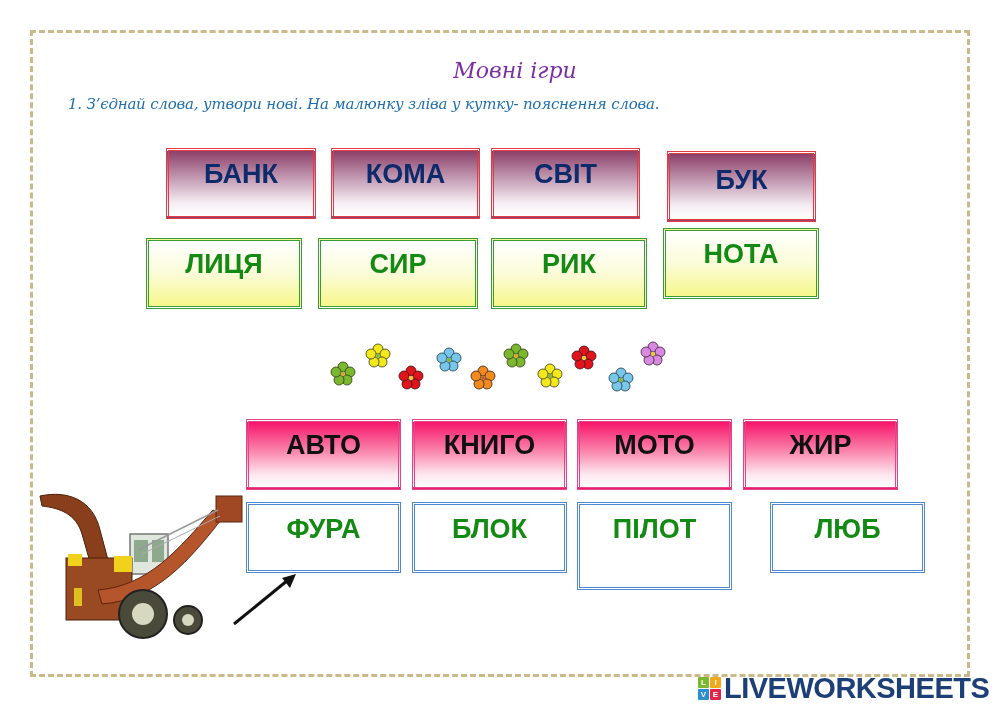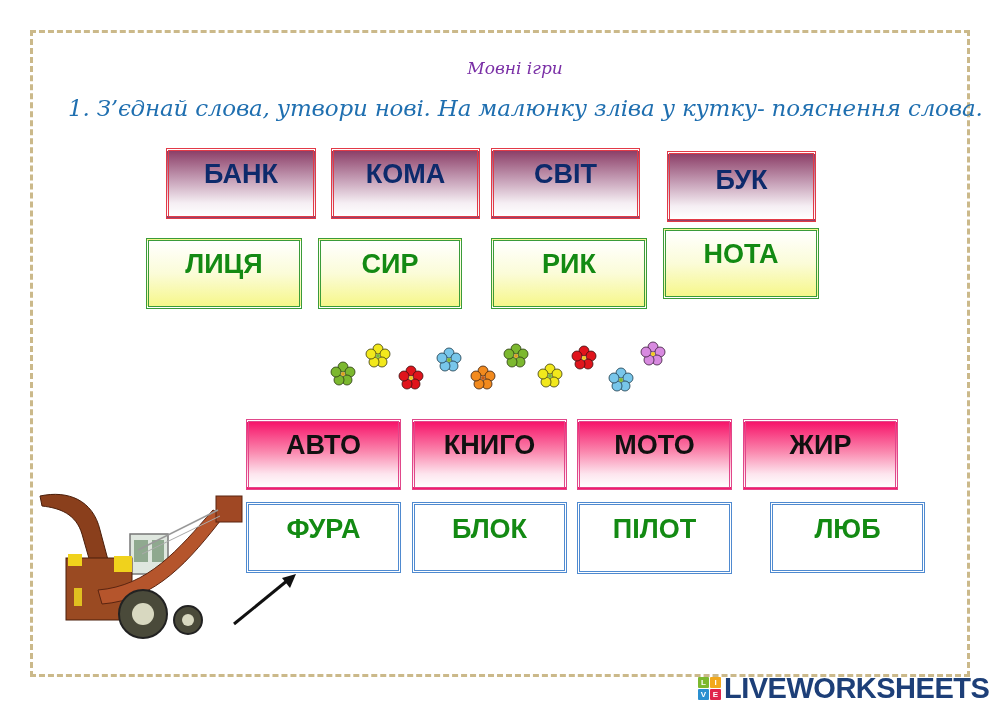--- a/index.html
+++ b/index.html
@@ -1,22 +1,22 @@
 <!DOCTYPE html>
 <html><head>
 <meta charset="utf-8">
 <style>
   html, body { margin:0; padding:0; background:#ffffff; }
   body { width:1000px; height:707px; position:relative; overflow:hidden; font-family:"Liberation Sans", sans-serif; }
   .frame { position:absolute; left:30px; top:30px; width:940px; height:647px; box-sizing:border-box;
            border:3px dashed #cbb98a; }
   .title { position:absolute; left:0; width:1000px; top:58px; text-align:center; padding-left:30px; box-sizing:border-box;
-           font-family:"DejaVu Serif", serif; font-style:italic; font-size:17px; color:#7a2fa6; }
+           font-family:"DejaVu Serif", serif; font-style:italic; font-size:22px; color:#7a2fa6; }
   .task { position:absolute; left:68px; top:95px; font-family:"DejaVu Serif", serif; font-style:italic;
-          font-size:23px; color:#1f6fb0; white-space:nowrap; letter-spacing:-0.2px; }
+          font-size:15px; color:#1f6fb0; white-space:nowrap; letter-spacing:-0.2px; }
   .box { position:absolute; box-sizing:border-box; display:flex; justify-content:center; align-items:flex-start;
          font-family:"Liberation Sans", sans-serif; font-weight:bold; font-size:27px; }
   .box span { display:block; }
   .box.purple { border:3px double #e23a47; background:linear-gradient(to bottom, #8c3f68 0%, #c7a1b8 45%, #f5eef3 80%, #ffffff 100%); color:#0d2a6b; padding-top:8px; }
   .box.yellow { border:3px double #3a9b3a; background:linear-gradient(to bottom, #ffffff 0%, #fbfcd8 50%, #f6f78a 100%); color:#138a13; padding-top:8px; }
   .box.pink { border:3px double #e0478a; background:linear-gradient(to bottom, #f7146a 0%, #fa86ad 45%, #fde5ee 80%, #ffffff 100%); color:#111111; padding-top:8px; }
   .box.blue { border:3px double #4f8ad0; background:#ffffff; color:#138a13; padding-top:9px; }
   .flowers { position:absolute; left:325px; top:335px; width:360px; height:70px; }
   .flower { position:absolute; width:26px; height:26px; }
   .machine { position:absolute; left:38px; top:490px; width:210px; height:160px; }
@@ -43,21 +43,21 @@
 <div class="box purple" style="left:491px;top:148px;width:149px;height:71px;">
     <span>СВІТ</span>
   </div>
 <div class="box purple" style="left:667px;top:151px;width:149px;height:71px;padding-top:11px;">
     <span>БУК</span>
   </div>
 
 <div class="box yellow" style="left:146px;top:238px;width:156px;height:71px;">
     <span>ЛИЦЯ</span>
   </div>
-<div class="box yellow" style="left:318px;top:238px;width:144px;height:71px;">
+<div class="box yellow" style="left:318px;top:238px;width:160px;height:71px;">
     <span>СИР</span>
   </div>
 <div class="box yellow" style="left:491px;top:238px;width:156px;height:71px;text-align:center;">
     <span>РИК</span>
   </div>
 <div class="box yellow" style="left:663px;top:228px;width:156px;height:71px;">
     <span>НОТА</span>
   </div>
 
 <div class="flowers">
@@ -175,21 +175,21 @@
 <div class="box pink" style="left:743px;top:419px;width:155px;height:71px;">
     <span>ЖИР</span>
   </div>
 
 <div class="box blue" style="left:246px;top:502px;width:155px;height:71px;">
     <span>ФУРА</span>
   </div>
 <div class="box blue" style="left:412px;top:502px;width:155px;height:71px;">
     <span>БЛОК</span>
   </div>
-<div class="box blue" style="left:577px;top:502px;width:155px;height:72px;">
+<div class="box blue" style="left:577px;top:502px;width:155px;height:88px;">
     <span>ПІЛОТ</span>
   </div>
 <div class="box blue" style="left:743px;top:502px;width:155px;height:71px;margin-left:27px;">
     <span>ЛЮБ</span>
   </div>
 
 <svg class="machine" viewBox="0 0 210 160">
 
   <path d="M2,6 C30,0 55,10 62,40 L70,70 L52,72 L44,44 C38,24 22,18 4,16 Z" fill="#8a3f1c" stroke="#4a1e0a" stroke-width="1"></path>
 

